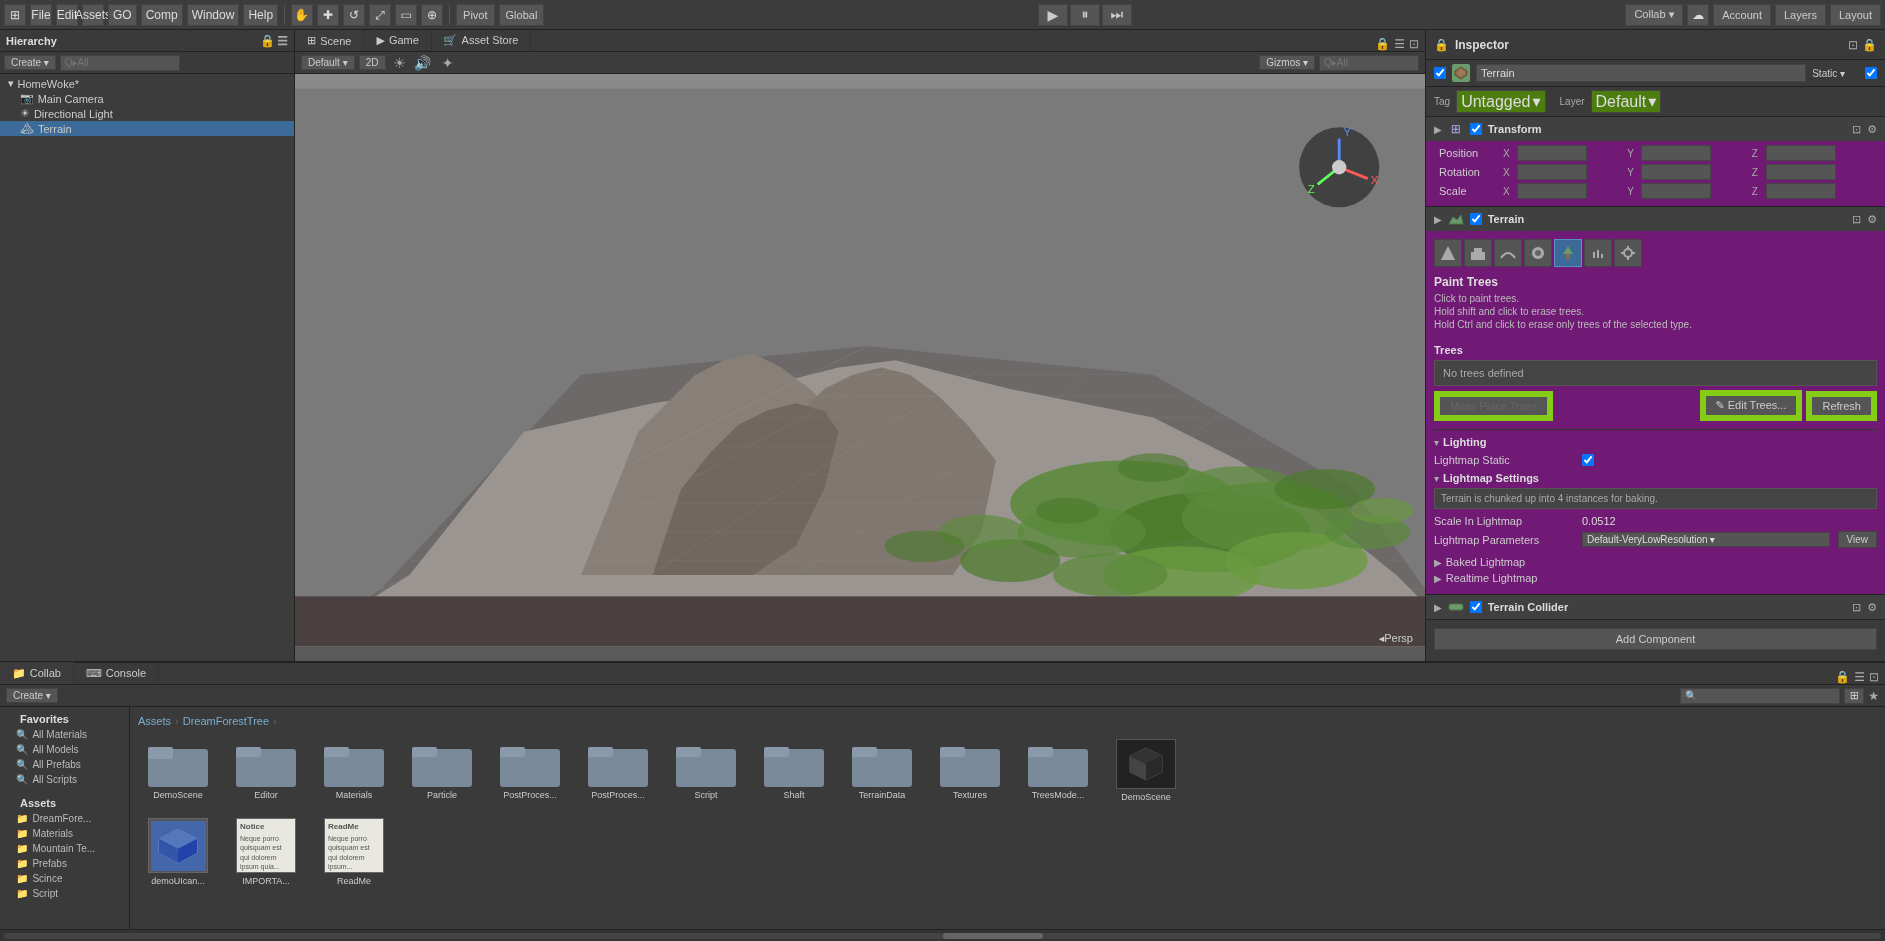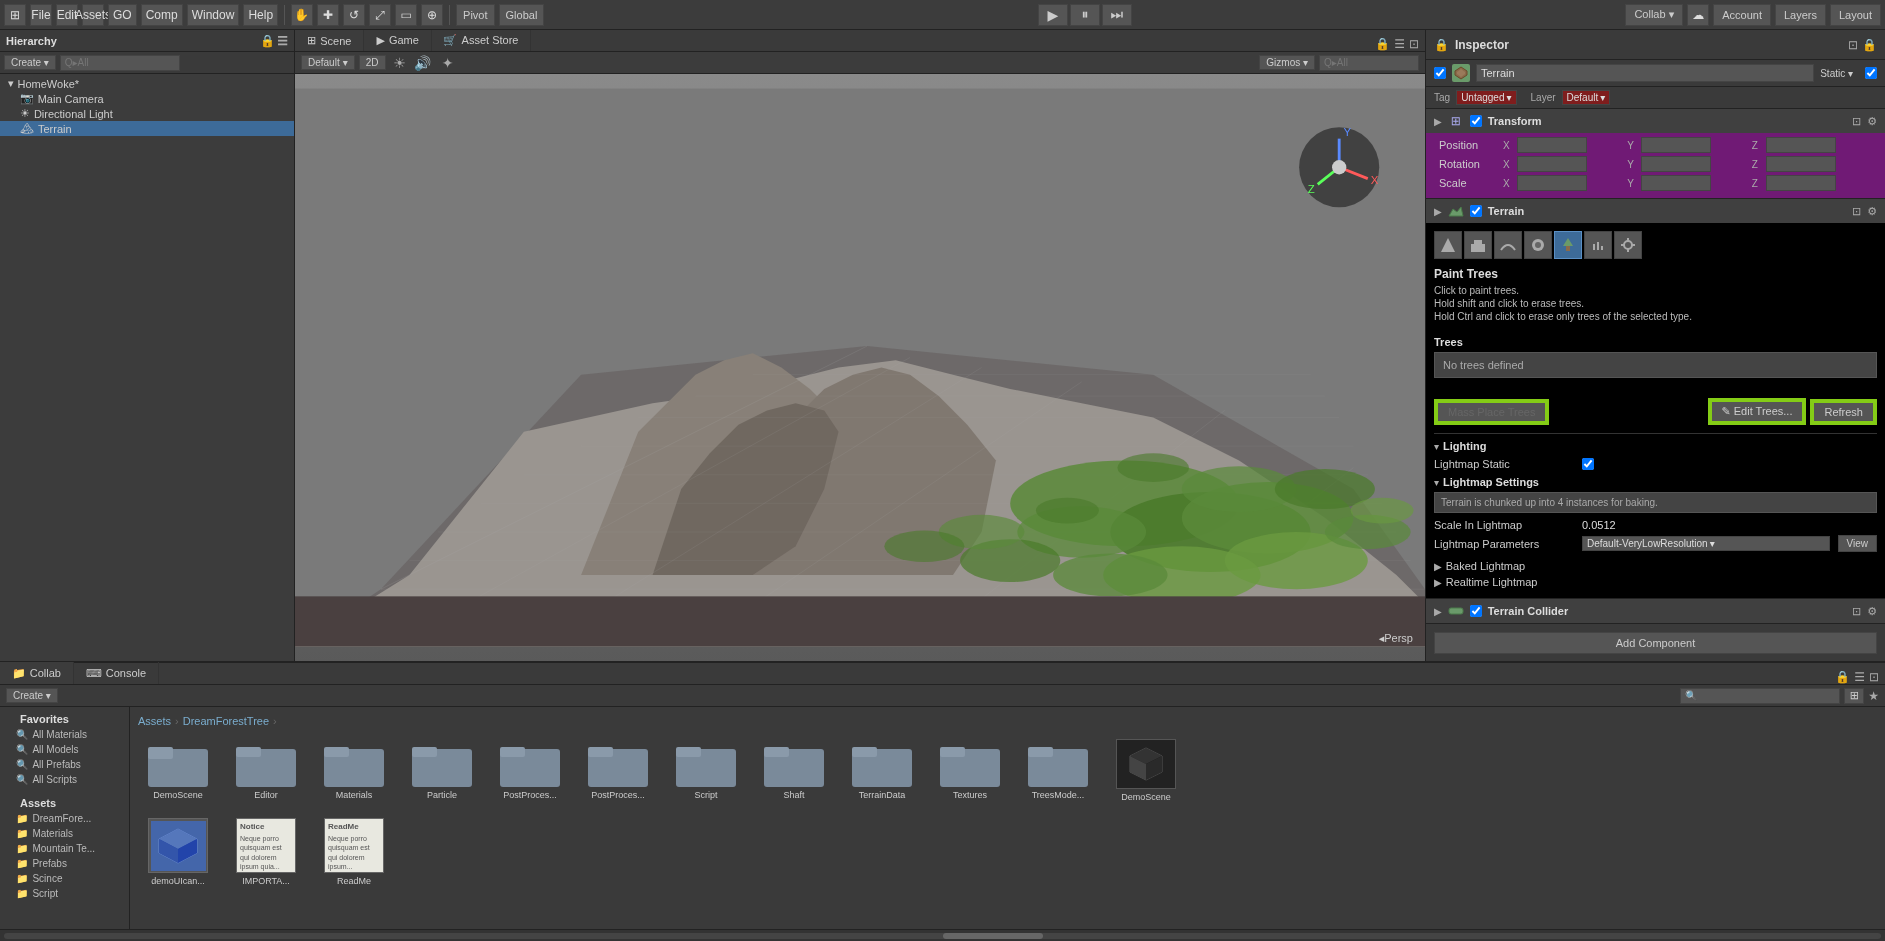--- a/index.html
+++ b/index.html
@@ -246,32 +246,32 @@
       display: flex; align-items: center; justify-content: center;
       font-size: 10px;
     }
     .go-checkbox { width: 14px; height: 14px; }
     .go-name-input {
       background: #555; border: 1px solid #444;
       color: #ddd; padding: 2px 4px; font-size: 11px;
       flex: 1;
     }
     .static-row {
-      display: flex; align-items: center; gap: 12px; margin-left: auto;
+      display: flex; align-items: center; gap: 20px; margin-left: auto;
     }
 
     .tag-layer-row {
       display: flex; align-items: center; gap: 6px;
       padding: 3px 8px; border-bottom: 1px solid #222;
       background: #3a3a3a;
     }
     .tl-label { font-size: 10px; color: #aaa; }
     .tl-dropdown {
-      background: #7f1d1d; border: 1px solid #444;
-      color: #ddd; padding: 1px 4px; font-size: 10px;
+      background: #4d7c0f; border: 1px solid #444;
+      color: #ddd; padding: 1px 4px; font-size: 16px;
       cursor: pointer; display: flex; align-items: center; gap: 2px;
     }
 
     
     .component-section {
       border-bottom: 1px solid #222;
     }
     .component-header {
       background: #404040;
       padding: 4px 8px;
@@ -298,21 +298,21 @@
       display: flex; align-items: center; gap: 2px; flex: 1;
     }
     .xyz-label { font-size: 10px; color: #aaa; width: 12px; }
     .xyz-input {
       background: #555; border: 1px solid #444;
       color: #ddd; padding: 1px 4px; font-size: 10px;
       width: 70px; height: 16px;
     }
 
     
-    .terrain-body { padding: 4px 8px; background: #000000; }
+    .terrain-body { padding: 4px 8px; background: #701a75; }
     .terrain-tools {
       display: flex; gap: 2px; padding: 4px 0;
     }
     .terrain-tool-btn {
       background: #555; border: 1px solid #444;
       width: 28px; height: 28px;
       display: flex; align-items: center; justify-content: center;
       cursor: pointer; font-size: 14px;
     }
     .terrain-tool-btn.active { background: #3d6b99; border-color: #5a8fc4; }
@@ -327,24 +327,23 @@
     .trees-title { font-size: 11px; font-weight: bold; color: #ddd; margin-bottom: 4px; }
     .trees-empty {
       background: #444; border: 1px solid #555;
       padding: 6px 8px; font-size: 11px; color: #aaa;
       margin-bottom: 4px;
     }
     .trees-buttons {
       display: flex; gap: 4px; align-items: center;
     }
     .trees-btn {
-      background: #555; border: 4px solid #84cc16;
+      background: #555; border: 6px solid #84cc16;
       color: #ccc; padding: 3px 10px; font-size: 11px;
       cursor: pointer;
-      margin-top: 16px;
     }
     .trees-btn.disabled { color: #666; cursor: default; }
     .trees-btn-right { margin-left: auto; }
 
     .lighting-section { padding: 4px 0; }
     .lighting-header {
       display: flex; align-items: center; gap: 4px;
       cursor: pointer; margin-bottom: 4px;
     }
     .lighting-title { font-size: 11px; font-weight: bold; color: #ddd; }

